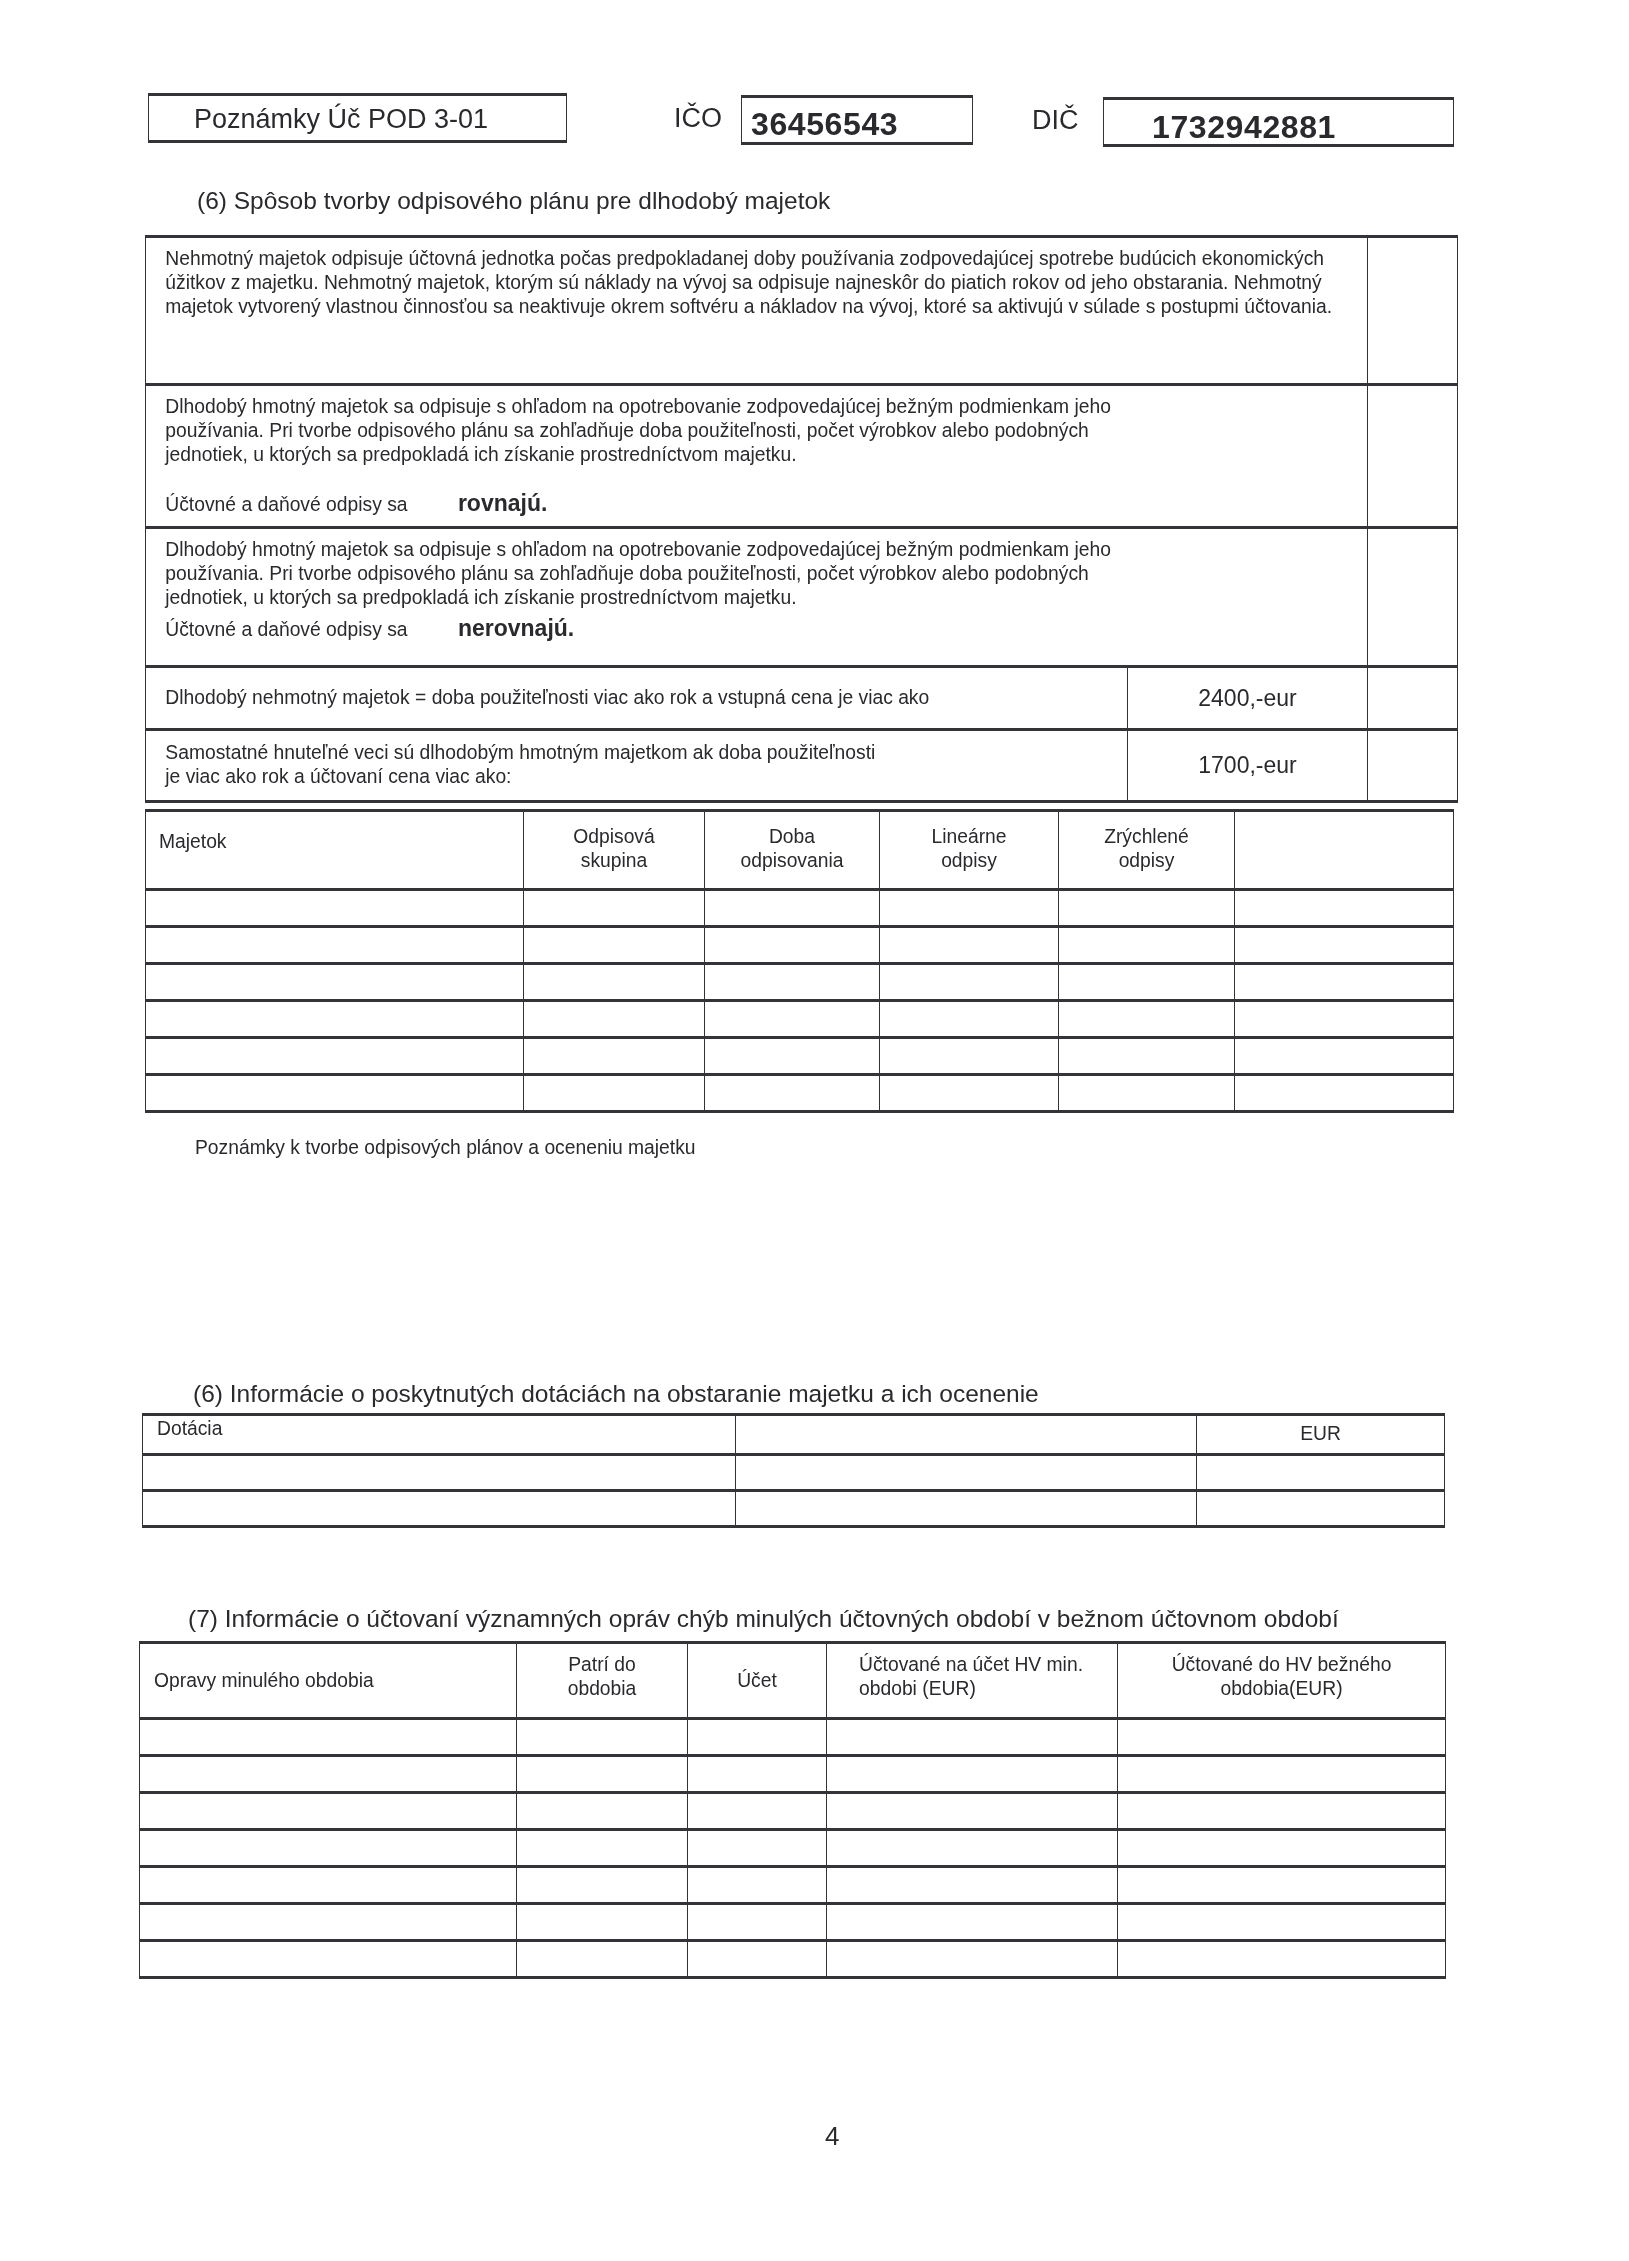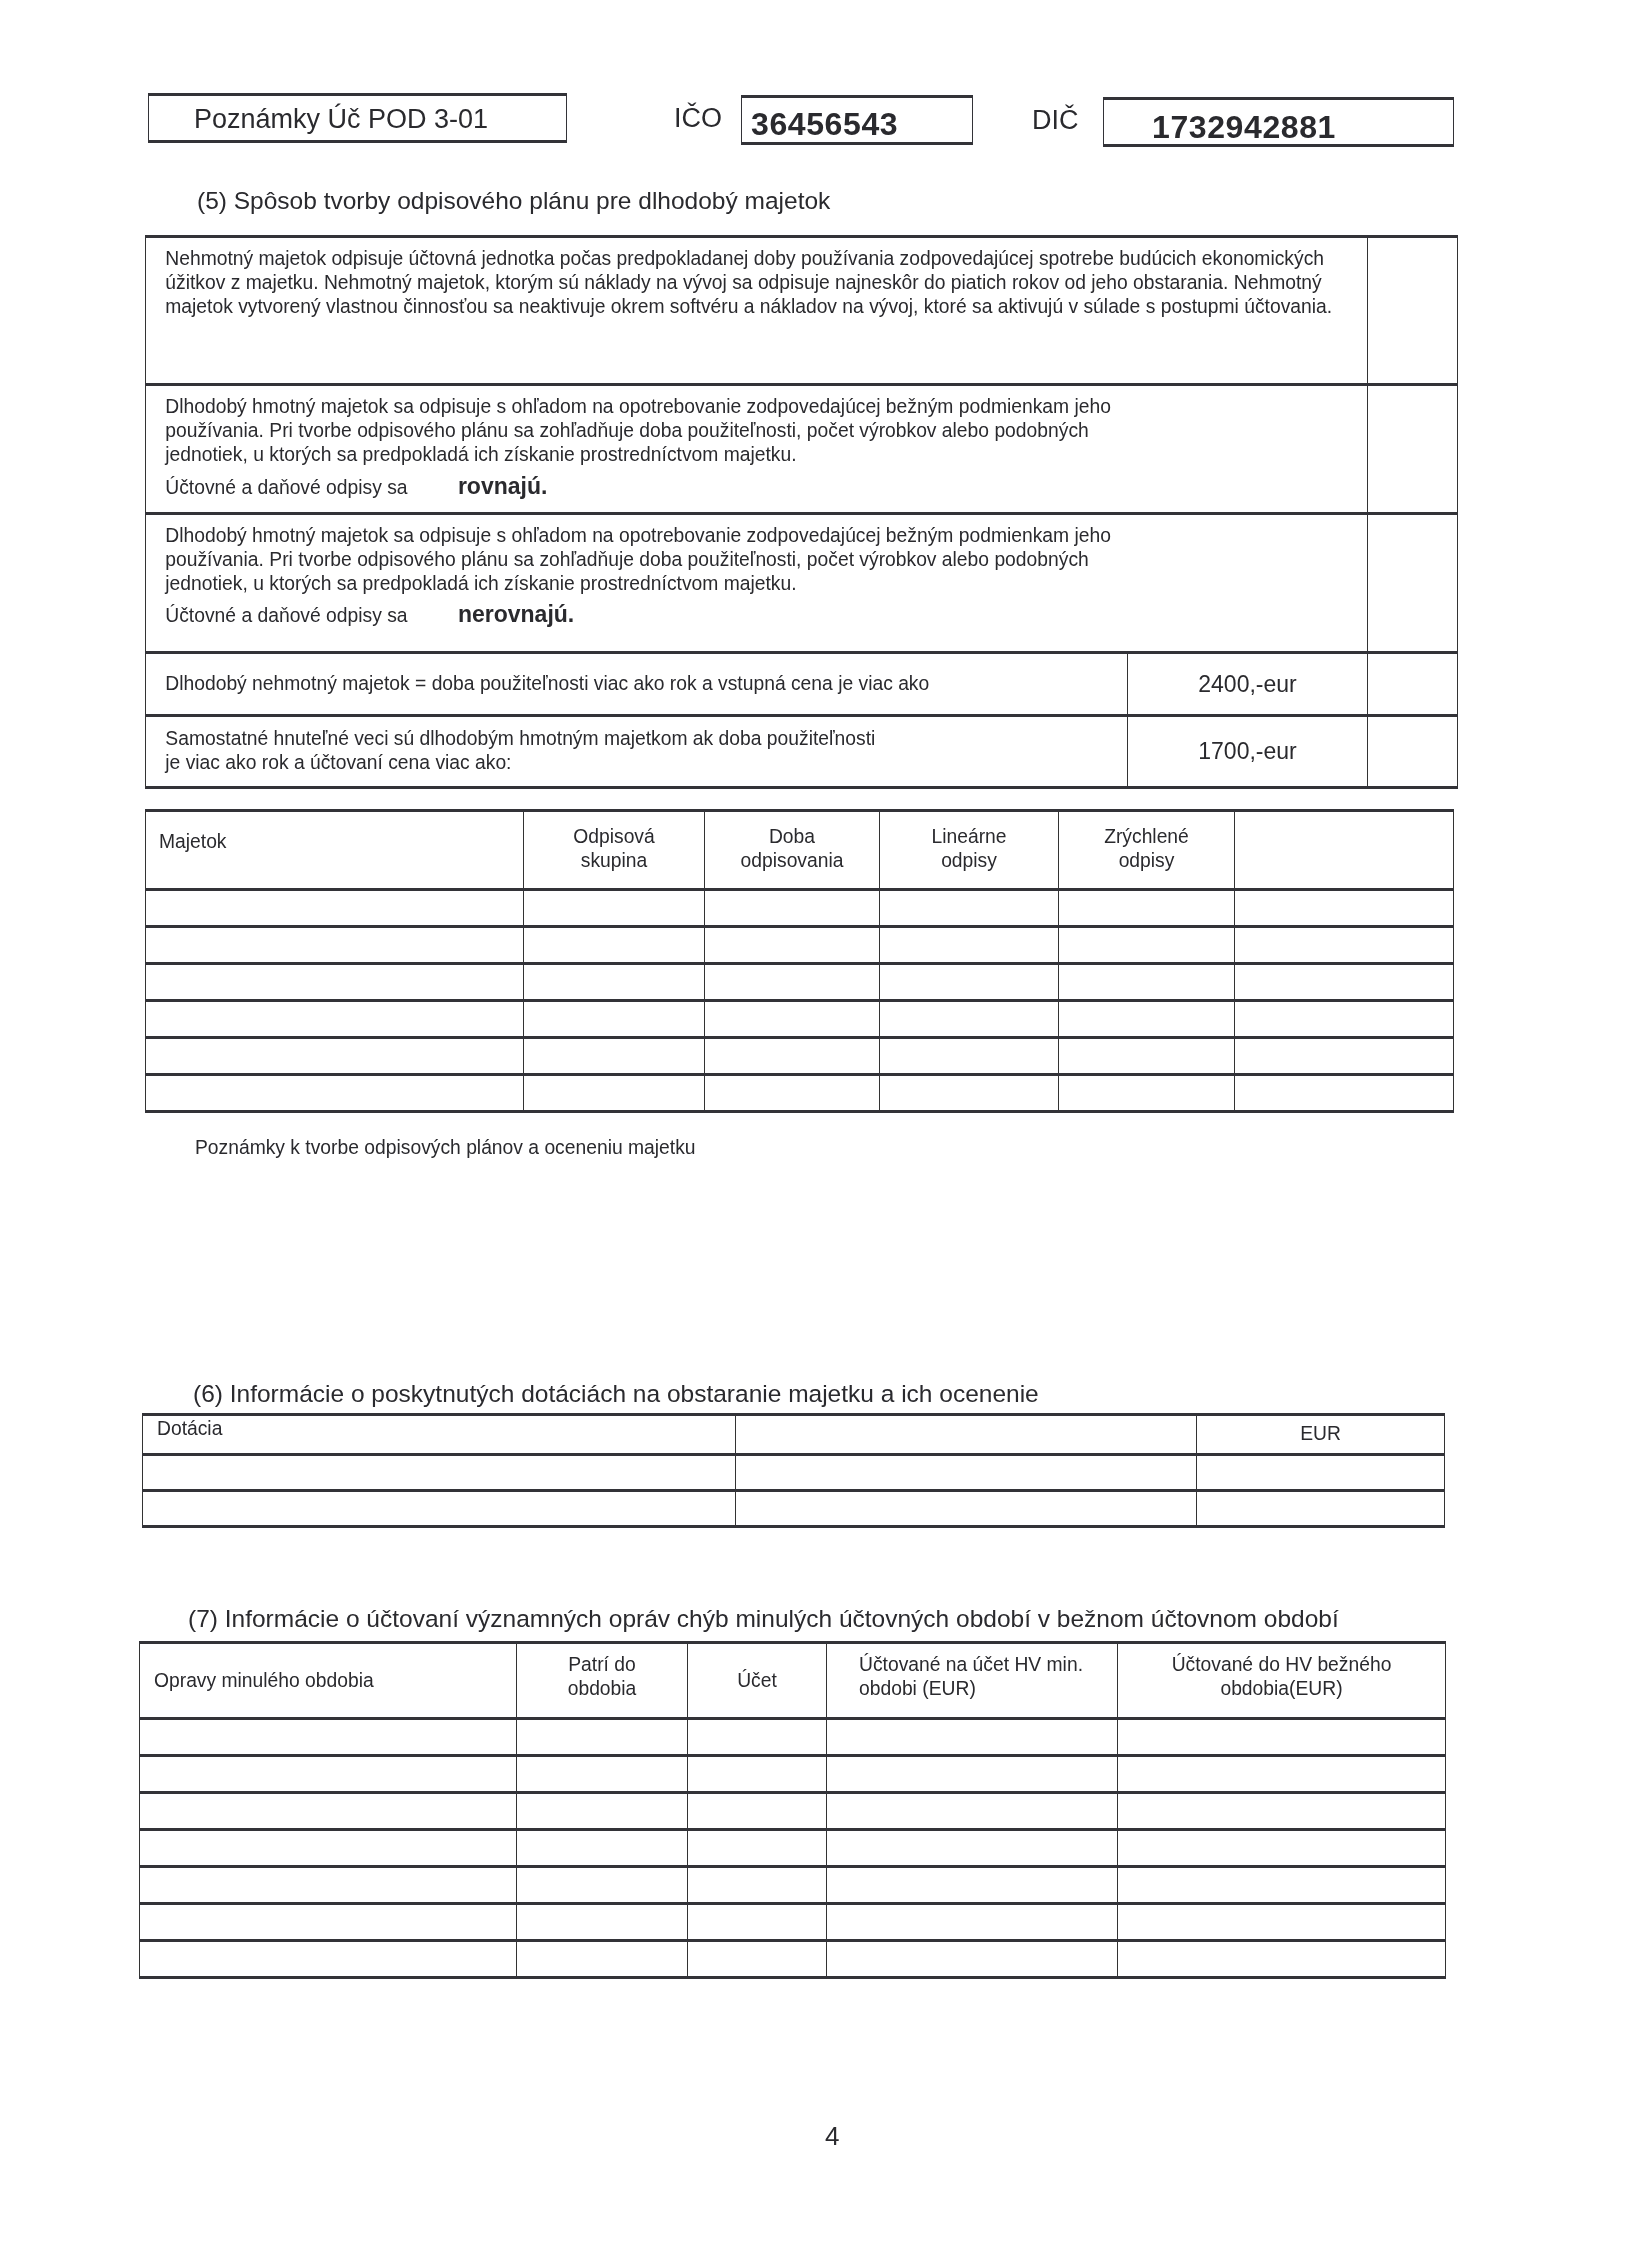--- a/index.html
+++ b/index.html
@@ -27,37 +27,37 @@
 </div>
 <span class="abs hdr-text" style="left:674px;top:103px;">IČO</span>
 <div class="box" style="left:741px;top:95px;width:232px;height:50px;">
   <span class="abs bold-id" style="left:9px;top:7.7px;">36456543</span>
 </div>
 <span class="abs hdr-text" style="left:1032px;top:105px;">DIČ</span>
 <div class="box" style="left:1103px;top:97px;width:351px;height:50px;">
   <span class="abs bold-id" style="left:48px;top:9px;">1732942881</span>
 </div>
 
-<div class="abs sec-title" style="left:197px;top:187px;">(5)  Spôsob tvorby odpisového plánu pre dlhodobý majetok</div>
+<div class="abs sec-title" style="left:197px;top:187px;">(6)  Spôsob tvorby odpisového plánu pre dlhodobý majetok</div>
 
 <table style="left:145px;top:235px;width:1312px;">
   <colgroup>
       <col style="width:982px">
       <col style="width:240px">
       <col style="width:90px">
     </colgroup>
   <tbody>
       <tr style="height:148px">
     <td colspan="2" class="cell-pad t" style="border-right:1.3px solid #333;padding:9px 19.3px 9px 19.3px;">Nehmotný majetok odpisuje účtovná jednotka počas predpokladanej doby používania zodpovedajúcej spotrebe budúcich ekonomických úžitkov z majetku. Nehmotný majetok, ktorým sú náklady na vývoj sa odpisuje najneskôr do piatich rokov od jeho obstarania. Nehmotný majetok vytvorený vlastnou činnosťou sa neaktivuje okrem softvéru a nákladov na vývoj, ktoré sa aktivujú v súlade s postupmi účtovania.</td>
     <td></td>
   </tr>
   <tr style="height:129px">
     <td colspan="2" class="t" style="padding:9px 19.3px;">
       <div style="width:967px;">Dlhodobý hmotný majetok sa odpisuje s ohľadom na opotrebovanie zodpovedajúcej bežným podmienkam jeho používania. Pri tvorbe odpisového plánu sa zohľadňuje doba použiteľnosti, počet výrobkov alebo podobných jednotiek, u ktorých sa predpokladá ich získanie prostredníctvom majetku.</div>
-      <div style="margin-top:7px;">
+      <div style="margin-top:24px;">
         <span>Účtovné a daňové odpisy sa</span>
         <span class="emph">rovnajú.</span>
       </div>
     </td>
     <td></td>
   </tr>
   <tr style="height:139px">
     <td colspan="2" class="t" style="padding:9px 19.3px;">
       <div style="width:967px;">Dlhodobý hmotný majetok sa odpisuje s ohľadom na opotrebovanie zodpovedajúcej bežným podmienkam jeho používania. Pri tvorbe odpisového plánu sa zohľadňuje doba použiteľnosti, počet výrobkov alebo podobných jednotiek, u ktorých sa predpokladá ich získanie prostredníctvom majetku.</div>
       <div style="margin-top:6.4px;">

